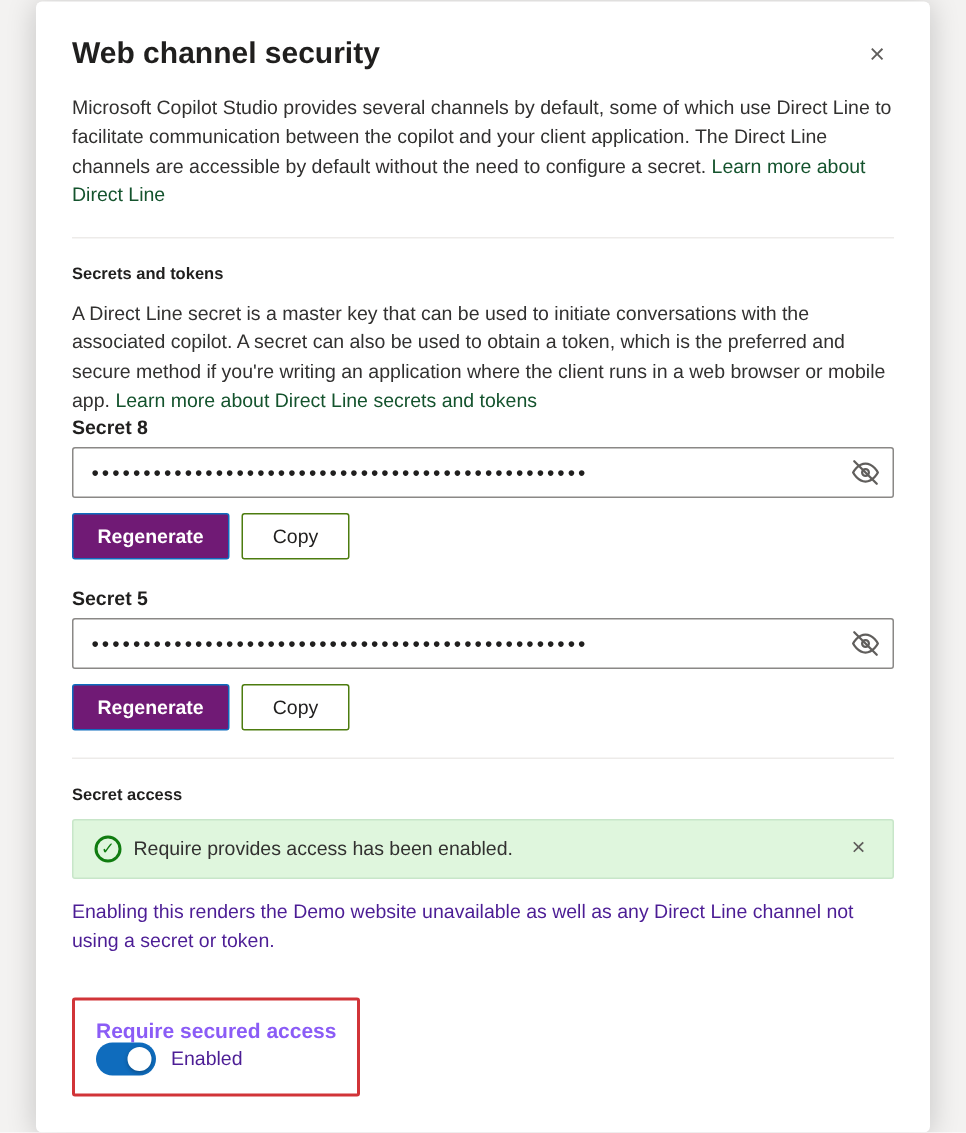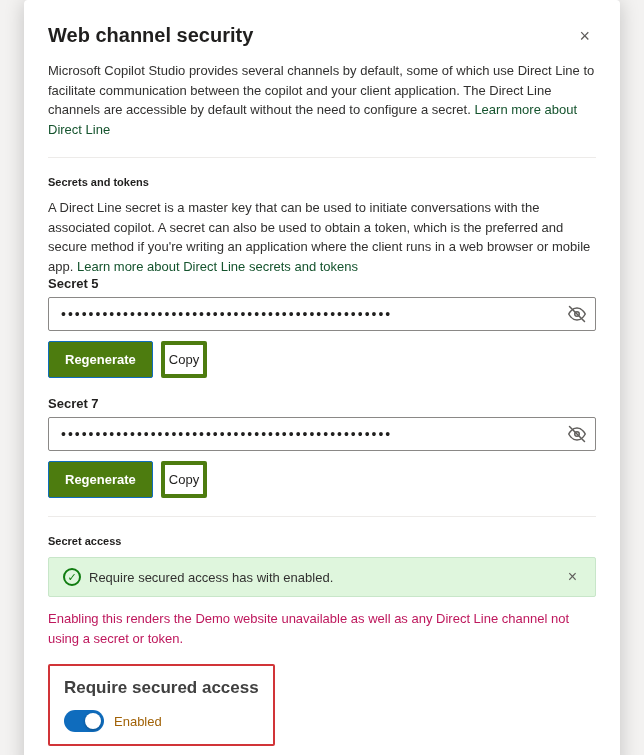--- a/index.html
+++ b/index.html
@@ -101,35 +101,35 @@
       display: flex;
       align-items: center;
       padding: 2px;
     }
     .btn-group {
       display: flex;
       gap: 8px;
       margin-bottom: 18px;
     }
     .btn-primary {
-      background: #4d7c0f;
+      background: #701a75;
       color: #fff;
       border: 1px solid #0f6cbd;
       border-radius: 2px;
       padding: 7px 16px;
       font-size: 13px;
       font-weight: 600;
       cursor: pointer;
     }
     .btn-secondary {
       background: #fff;
       color: #201f1e;
-      border: 4px solid #4d7c0f;
-      border-radius: 2px;
-      padding: 7px 4px;
+      border: 1px solid #4d7c0f;
+      border-radius: 2px;
+      padding: 7px 20px;
       font-size: 13px;
       cursor: pointer;
     }
     .success-banner {
       background: #dff6dd;
       border: 1px solid #c8e6c9;
       border-radius: 2px;
       padding: 10px 14px;
       display: flex;
       align-items: center;
@@ -158,35 +158,35 @@
     .dismiss-btn {
       background: none;
       border: none;
       cursor: pointer;
       font-size: 16px;
       color: #605e5c;
       padding: 0 4px;
     }
     .warning-text {
       font-size: 13px;
-      color: #be185d;
+      color: #4c1d95;
       line-height: 1.5;
-      margin-bottom: 16px;
+      margin-bottom: 28px;
     }
     .toggle-section {
       border: 2px solid #d13438;
       border-radius: 2px;
       padding: 12px 14px;
       display: inline-block;
     }
     .toggle-label {
-      font-size: 17px;
-      font-weight: 600;
-      color: #404040;
-      margin-bottom: 12px;
+      font-size: 14px;
+      font-weight: 600;
+      color: #8b5cf6;
+      margin-bottom: 0;
     }
     .toggle-row {
       display: flex;
       align-items: center;
       gap: 10px;
     }
     .toggle-switch {
       position: relative;
       width: 40px;
       height: 22px;
@@ -205,21 +205,21 @@
       height: 16px;
       background: #fff;
       border-radius: 50%;
       position: absolute;
       top: 3px;
       left: 21px;
       box-shadow: 0 1px 3px rgba(0,0,0,0.3);
     }
     .toggle-text {
       font-size: 13px;
-      color: #a16207;
+      color: #4c1d95;
     }
   </style>
 </head>
 <body>
 
 <div class="dialog">
 
   
   <div class="dialog-header">
     <h1 class="dialog-title">Web channel security</h1>
@@ -233,65 +233,65 @@
   </p>
 
   <hr class="divider">
 
   
   <h2 class="section-title">Secrets and tokens</h2>
   <p class="body-text">
     <span>A Direct Line secret is a master key that can be used to initiate conversations with the associated copilot. A secret can also be used to obtain a token, which is the preferred and secure method if you're writing an application where the client runs in a web browser or mobile app.</span>
     <a class="link" href="#">Learn more about Direct Line secrets and tokens</a>
   </p>
+
+  
+  <div class="field-label">Secret 8</div>
+  <div class="secret-field-wrapper">
+    <input class="secret-input" type="text" readonly="" value="••••••••••••••••••••••••••••••••••••••••••••••••" style="">
+    <button class="eye-btn">
+      <svg width="18" height="18" viewBox="0 0 24 24" fill="none" stroke="#605e5c" stroke-width="2" stroke-linecap="round" stroke-linejoin="round">
+        <path d="M1 12s4-8 11-8 11 8 11 8-4 8-11 8-11-8-11-8z"></path>
+        <circle cx="12" cy="12" r="3"></circle>
+        <line x1="2" y1="2" x2="22" y2="22"></line>
+      </svg>
+    </button>
+  </div>
+  <div class="btn-group">
+    <button class="btn-primary">Regenerate</button>
+    <button class="btn-secondary">Copy</button>
+  </div>
 
   
   <div class="field-label">Secret 5</div>
   <div class="secret-field-wrapper">
     <input class="secret-input" type="text" readonly="" value="••••••••••••••••••••••••••••••••••••••••••••••••" style="">
     <button class="eye-btn">
       <svg width="18" height="18" viewBox="0 0 24 24" fill="none" stroke="#605e5c" stroke-width="2" stroke-linecap="round" stroke-linejoin="round">
         <path d="M1 12s4-8 11-8 11 8 11 8-4 8-11 8-11-8-11-8z"></path>
         <circle cx="12" cy="12" r="3"></circle>
         <line x1="2" y1="2" x2="22" y2="22"></line>
       </svg>
     </button>
   </div>
   <div class="btn-group">
     <button class="btn-primary">Regenerate</button>
     <button class="btn-secondary">Copy</button>
   </div>
 
-  
-  <div class="field-label">Secret 7</div>
-  <div class="secret-field-wrapper">
-    <input class="secret-input" type="text" readonly="" value="••••••••••••••••••••••••••••••••••••••••••••••••" style="">
-    <button class="eye-btn">
-      <svg width="18" height="18" viewBox="0 0 24 24" fill="none" stroke="#605e5c" stroke-width="2" stroke-linecap="round" stroke-linejoin="round">
-        <path d="M1 12s4-8 11-8 11 8 11 8-4 8-11 8-11-8-11-8z"></path>
-        <circle cx="12" cy="12" r="3"></circle>
-        <line x1="2" y1="2" x2="22" y2="22"></line>
-      </svg>
-    </button>
-  </div>
-  <div class="btn-group">
-    <button class="btn-primary">Regenerate</button>
-    <button class="btn-secondary">Copy</button>
-  </div>
-
   <hr class="divider">
 
   
   <h2 class="section-title">Secret access</h2>
 
   
   <div class="success-banner">
     <div class="success-banner-left">
       <div class="check-circle">✓</div>
-      <span>Require secured access has with enabled.</span>
+      <span>Require provides access has been enabled.</span>
     </div>
     <button class="dismiss-btn">×</button>
   </div>
 
   
   <p class="warning-text">Enabling this renders the Demo website unavailable as well as any Direct Line channel not using a secret or token.</p>
 
   
   <div class="toggle-section">
     <div class="toggle-label">Require secured access</div>

